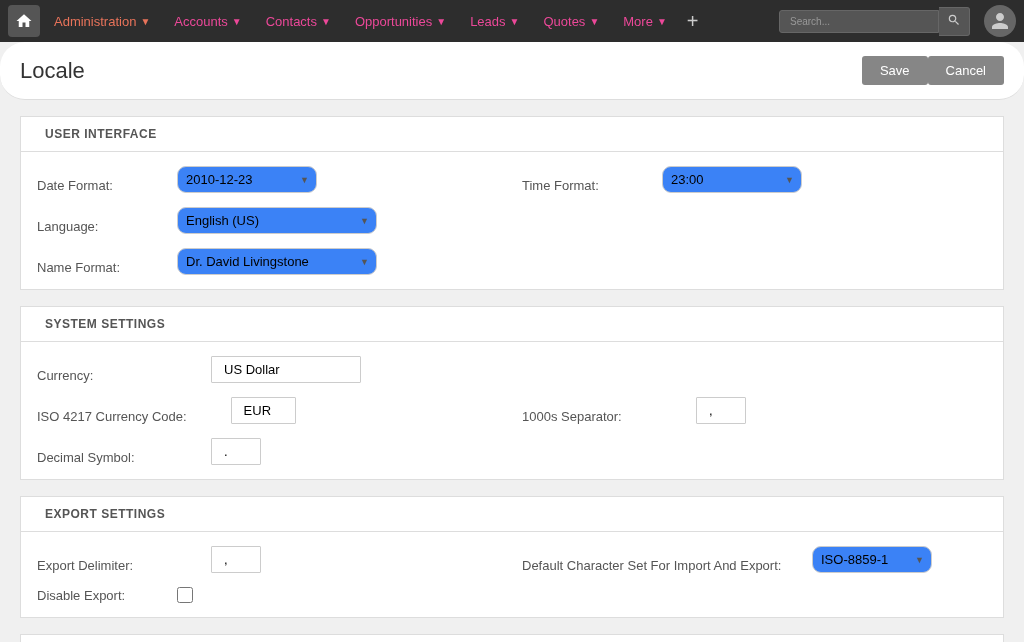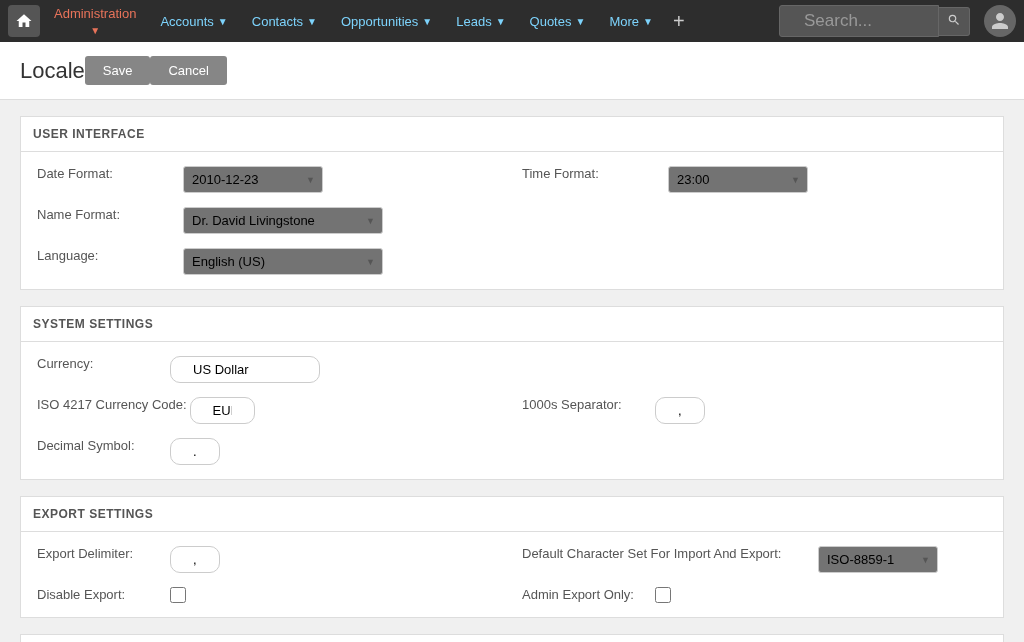--- a/index.html
+++ b/index.html
@@ -17,41 +17,41 @@
     .nav-home {
       width: 32px; height: 32px;
       background: #555;
       border-radius: 4px;
       display: flex; align-items: center; justify-content: center;
       cursor: pointer;
       flex-shrink: 0;
     }
     .nav-home svg { fill: white; width: 18px; height: 18px; }
     .nav-item {
-      color: #7dd3fc;
+      color: #ec4899;
       padding: 6px 10px;
       cursor: pointer;
       display: flex; align-items: center; gap: 4px;
       border-radius: 3px;
       font-size: 13px;
       white-space: nowrap;
     }
-    .nav-item.active { color: #e8735a; flex-direction: column; }
+    .nav-item.active { color: #e8735a; }
     .nav-item .caret { font-size: 10px; }
     .nav-search {
       margin-left: auto;
       display: flex; align-items: center;
     }
     .nav-search input {
       background: #555;
       border: 1px solid #666;
       border-radius: 3px 0 0 3px;
       color: #ccc;
-      padding: 5px 24px;
-      font-size: 17px;
+      padding: 5px 10px;
+      font-size: 10px;
       width: 160px;
       outline: none;
     }
     .nav-search input::placeholder { color: #999; }
     .nav-search-btn {
       background: #555;
       border: 1px solid #666;
       border-left: none;
       border-radius: 0 3px 3px 0;
       padding: 5px 8px;
@@ -73,21 +73,23 @@
       padding: 0 6px;
       cursor: pointer;
     }
 
     
     .page-header {
       background: #fff;
       padding: 14px 20px;
       display: flex;
       align-items: center;
+      justify-content: space-between;
       border-bottom: 1px solid #ddd;
+      border-radius: 25px;
     }
     .page-title {
       font-size: 22px;
       color: #333;
       font-weight: normal;
     }
     .header-actions { display: flex; }
     .btn-save {
       background: #868686;
       color: white;
@@ -109,81 +111,81 @@
 
     
     .content { padding: 16px 20px; }
 
     .section {
       background: #fff;
       border: 1px solid #ddd;
       margin-bottom: 16px;
     }
     .section-header {
-      padding: 10px 12px;
+      padding: 10px 24px;
       font-weight: bold;
       font-size: 12px;
       color: #555;
       border-bottom: 1px solid #ddd;
       letter-spacing: 0.5px;
     }
     .section-body { padding: 14px 16px; }
 
     .form-row {
       display: flex;
       align-items: center;
       margin-bottom: 14px;
       gap: 20px;
     }
     .form-row:last-child { margin-bottom: 0; }
 
     .form-group {
       display: flex;
-      align-items: flex-start;
+      align-items: flex-end;
       flex: 1;
-      gap: 3px;
+      gap: 10px;
     }
     .form-label {
       font-size: 13px;
       color: #555;
       white-space: nowrap;
       min-width: 130px;
     }
     .select-wrapper {
       position: relative;
       display: inline-block;
     }
     .select-wrapper select {
       border: 1px solid #ccc;
-      border-radius: 3px;
+      border-radius: 9px;
       padding: 5px 28px 5px 8px;
       font-size: 13px;
-      background: #737373;
+      background: #3b82f6;
       appearance: none;
       -webkit-appearance: none;
       cursor: pointer;
       min-width: 140px;
-      margin-left: 13px;
     }
     .select-wrapper::after {
       content: '▼';
       font-size: 9px;
       color: #555;
       position: absolute;
       right: 8px;
       top: 50%;
       transform: translateY(-50%);
       pointer-events: none;
     }
     .form-input {
       border: 1px solid #ccc;
-      border-radius: 10px;
-      padding: 5px 22px;
+      border-radius: 1px;
+      padding: 5px 12px;
       font-size: 13px;
       background: #fff;
+      margin-left: 34px;
     }
     .form-input-sm {
       width: 50px;
     }
     .form-input-md {
       width: 150px;
     }
     .form-checkbox {
       width: 16px; height: 16px;
       border: 1px solid #ccc;
@@ -275,36 +277,36 @@
           <div class="select-wrapper">
             <select>
               <option>23:00</option>
             </select>
           </div>
         </div>
       </div>
 
       <div class="form-row">
         <div class="form-group">
+          <label class="form-label">Language:</label>
+          <div class="select-wrapper">
+            <select style="min-width:200px">
+              <option>English (US)</option>
+            </select>
+          </div>
+        </div>
+        <div class="form-group"></div>
+      </div>
+
+      <div class="form-row">
+        <div class="form-group">
           <label class="form-label">Name Format:</label>
           <div class="select-wrapper">
             <select style="min-width:200px">
               <option>Dr. David Livingstone</option>
-            </select>
-          </div>
-        </div>
-        <div class="form-group"></div>
-      </div>
-
-      <div class="form-row">
-        <div class="form-group">
-          <label class="form-label">Language:</label>
-          <div class="select-wrapper">
-            <select style="min-width:200px">
-              <option>English (US)</option>
             </select>
           </div>
         </div>
         <div class="form-group"></div>
       </div>
 
     </div>
   </div>
 
   <div class="section">
@@ -357,24 +359,20 @@
             </select>
           </div>
         </div>
       </div>
 
       <div class="form-row">
         <div class="form-group">
           <label class="form-label">Disable Export:</label>
           <input type="checkbox" class="form-checkbox" style="">
         </div>
-        <div class="form-group">
-          <label class="form-label">Admin Export Only:</label>
-          <input type="checkbox" class="form-checkbox" style="">
-        </div>
       </div>
 
     </div>
   </div>
 
   <div class="section">
     <div class="section-header">DATABASE COLLATION</div>
   </div>
 
 </div>

